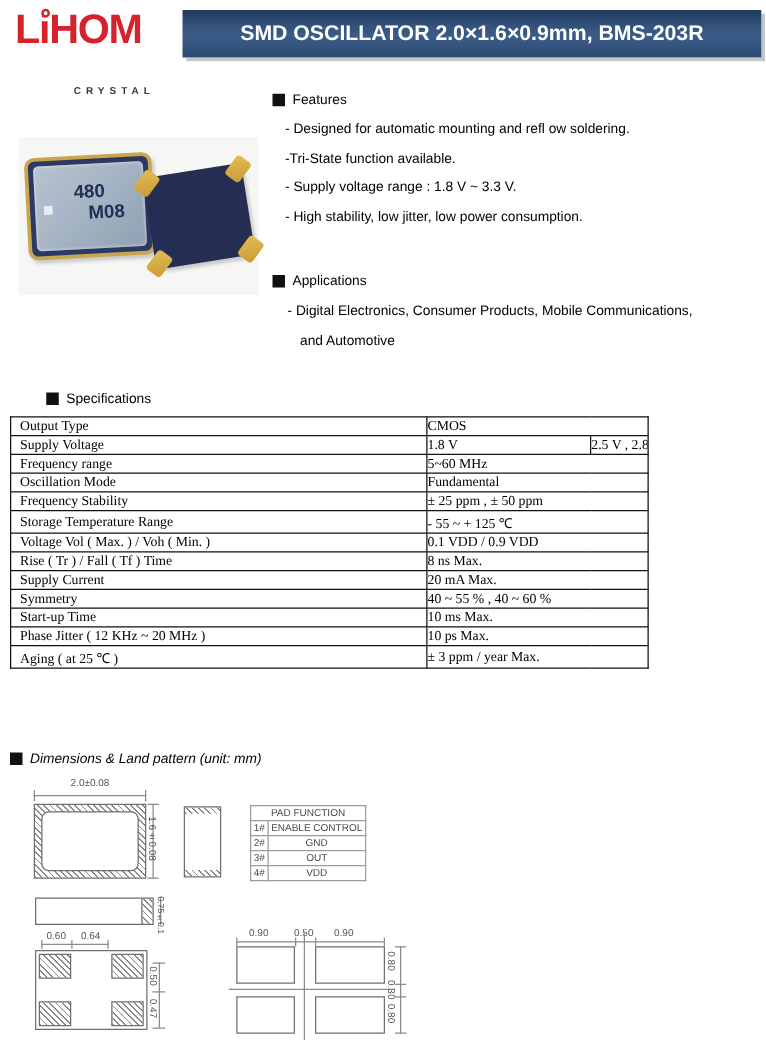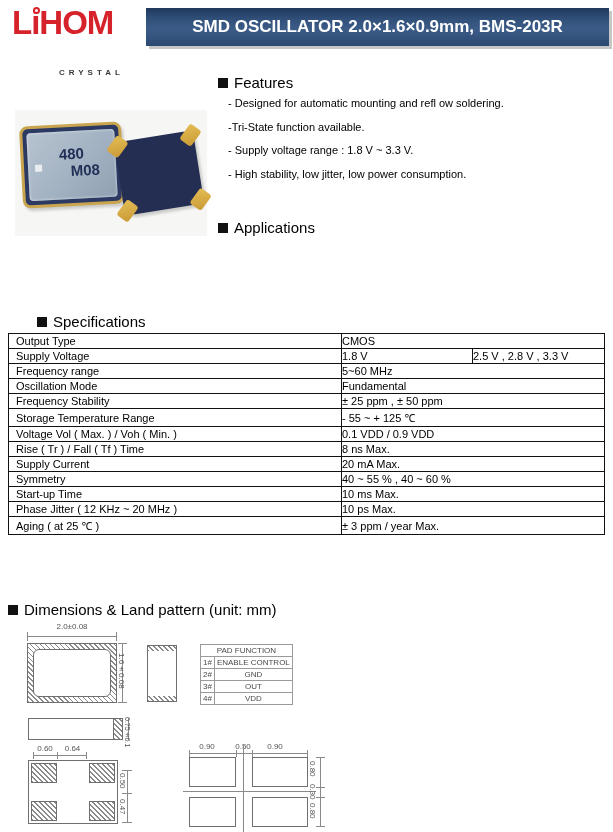--- a/index.html
+++ b/index.html
@@ -16,21 +16,21 @@
   .logo-ring { position:absolute; left:21px; top:-1px; width:7px; height:7px; border:2px solid #d6232b; border-radius:50%; background:#fff; }
   .logo-sub { position:absolute; left:47px; top:32px; font-size:8px; font-weight:700; letter-spacing:4px; color:#3a3a3a;margin-top:28px; }
   .banner {
     position:absolute; left:146px; top:8px; width:463px; height:38px;
     background:linear-gradient(180deg,#20395c 0%,#31507a 30%,#3c5c88 55%,#2b4971 100%);
     box-shadow:3px 3px 0 rgba(160,160,160,.6);
     color:#fff; font-weight:700; font-size:17px; text-align:center; line-height:38px;
   }
 
   
-  .sec { position:absolute; font-size:15px; color:#000; display:flex; align-items:center; }
+  .sec { position:absolute; font-size:11px; color:#000; display:flex; align-items:center; }
   .sq { display:inline-block; width:10px; height:10px; background:#111; margin-right:6px; flex:0 0 auto; }
 
   
   .blist { position:absolute; font-size:11px; }
   .blist > div { line-height:23.5px; white-space:nowrap; }
 
   
   .photo { position:absolute; left:15px; top:110px; width:192px; height:126px; background:#f6f6f4; }
   .chipA { position:absolute; left:6px; top:14px; width:102px; height:82px; transform:rotate(-3deg);
            background:#c9a54f; border-radius:8px; padding:3px; box-shadow:2px 3px 3px rgba(0,0,0,.18); }
@@ -39,21 +39,21 @@
                background:linear-gradient(135deg,#b6c3d0 0%,#a3b2c2 55%,#8fa0b2 100%);
                box-shadow:inset 0 0 3px rgba(255,255,255,.7); }
   .chip-mark { font-weight:700; color:#223058; font-size:15px; text-align:center; line-height:17px; padding-top:14px; }
   .chip-mark .l2 { padding-left:26px; }
   .pin1 { position:absolute; left:7px; top:32px; width:7px; height:7px; background:#e9edf0; }
   .chipB { position:absolute; left:104px; top:26px; width:80px; height:74px; transform:rotate(-9deg);
            background:#242d52; border-radius:10px; box-shadow:2px 3px 3px rgba(0,0,0,.18); }
   .bpad { position:absolute; width:14px; height:19px; background:linear-gradient(135deg,#e4bd55,#c99a35); border-radius:3px; transform:rotate(45deg); }
 
   
-  table.spec { position:absolute; left:8px; top:333px; width:597px; border-collapse:collapse; table-layout:fixed; }
+  table.spec { position:absolute; left:8px; top:333px; width:511px; border-collapse:collapse; table-layout:fixed;font-family:Liberation Serif, serif; }
   table.spec td { border:1px solid #111; font-size:11px; height:15px; padding:1px 0 1px 7px; white-space:nowrap; overflow:hidden; }
   table.spec td.c { padding:1px 0; }
   table.spec { border:1px solid #111; }
 
   
   .draw { position:absolute; left:0; top:618px; width:613px; height:214px; }
   .box { position:absolute; border:1px solid #6f6f6f; background:#fff; }
   .hatch { background-image:repeating-linear-gradient(45deg,#8a8a8a 0,#8a8a8a 1px,transparent 1px,transparent 3.5px); }
   .ln { position:absolute; background:#8a8a8a; }
   .dim { position:absolute; font-size:8px; color:#555; text-align:center; white-space:nowrap; }
@@ -103,20 +103,22 @@
     <div>-Tri-State function available.</div>
     <div>- Supply voltage range : 1.8 V ~ 3.3 V.</div>
     <div>- High stability, low jitter, low power consumption.</div>
   </div>
 
   <div class="sec" style="left:218px;top:219px;">
     <span class="sq"></span>
     <span>Applications</span>
   </div>
   <div class="blist" style="left:230px;top:238px;">
+    <div>- Digital Electronics, Consumer Products, Mobile Communications,</div>
+    <div style="padding-left:10px;">and Automotive</div>
   </div>
 
   <div class="sec" style="left:8px;top:313px;margin-left:29px;">
     <span class="sq"></span>
     <span>Specifications</span>
   </div>
   <table class="spec">
     <colgroup>
         <col style="width:333px">
         <col style="width:131px">
@@ -172,21 +174,21 @@
       <td>Phase Jitter ( 12 KHz ~ 20 MHz )</td>
       <td class="c" colspan="2">10 ps Max.</td>
     </tr>
     <tr>
       <td>Aging ( at 25  ℃ )</td>
       <td class="c" colspan="2">± 3 ppm / year Max.</td>
     </tr>
   </tbody>
     </table>
 
-  <div class="sec" style="left:8px;top:601px;">
+  <div class="sec" style="left:8px;top:601px;font-style:italic;">
     <span class="sq"></span>
     <span>Dimensions &amp; Land pattern (unit: mm)</span>
   </div>
 
   <div class="draw">
 
     <div class="dim" style="left:27px;top:4px;width:90px;">2.0±0.08</div>
     <div class="ln" style="left:27px;top:18px;width:90px;height:1px;"></div>
     <div class="ln" style="left:27px;top:14px;width:1px;height:9px;"></div>
     <div class="ln" style="left:116px;top:14px;width:1px;height:9px;"></div>

